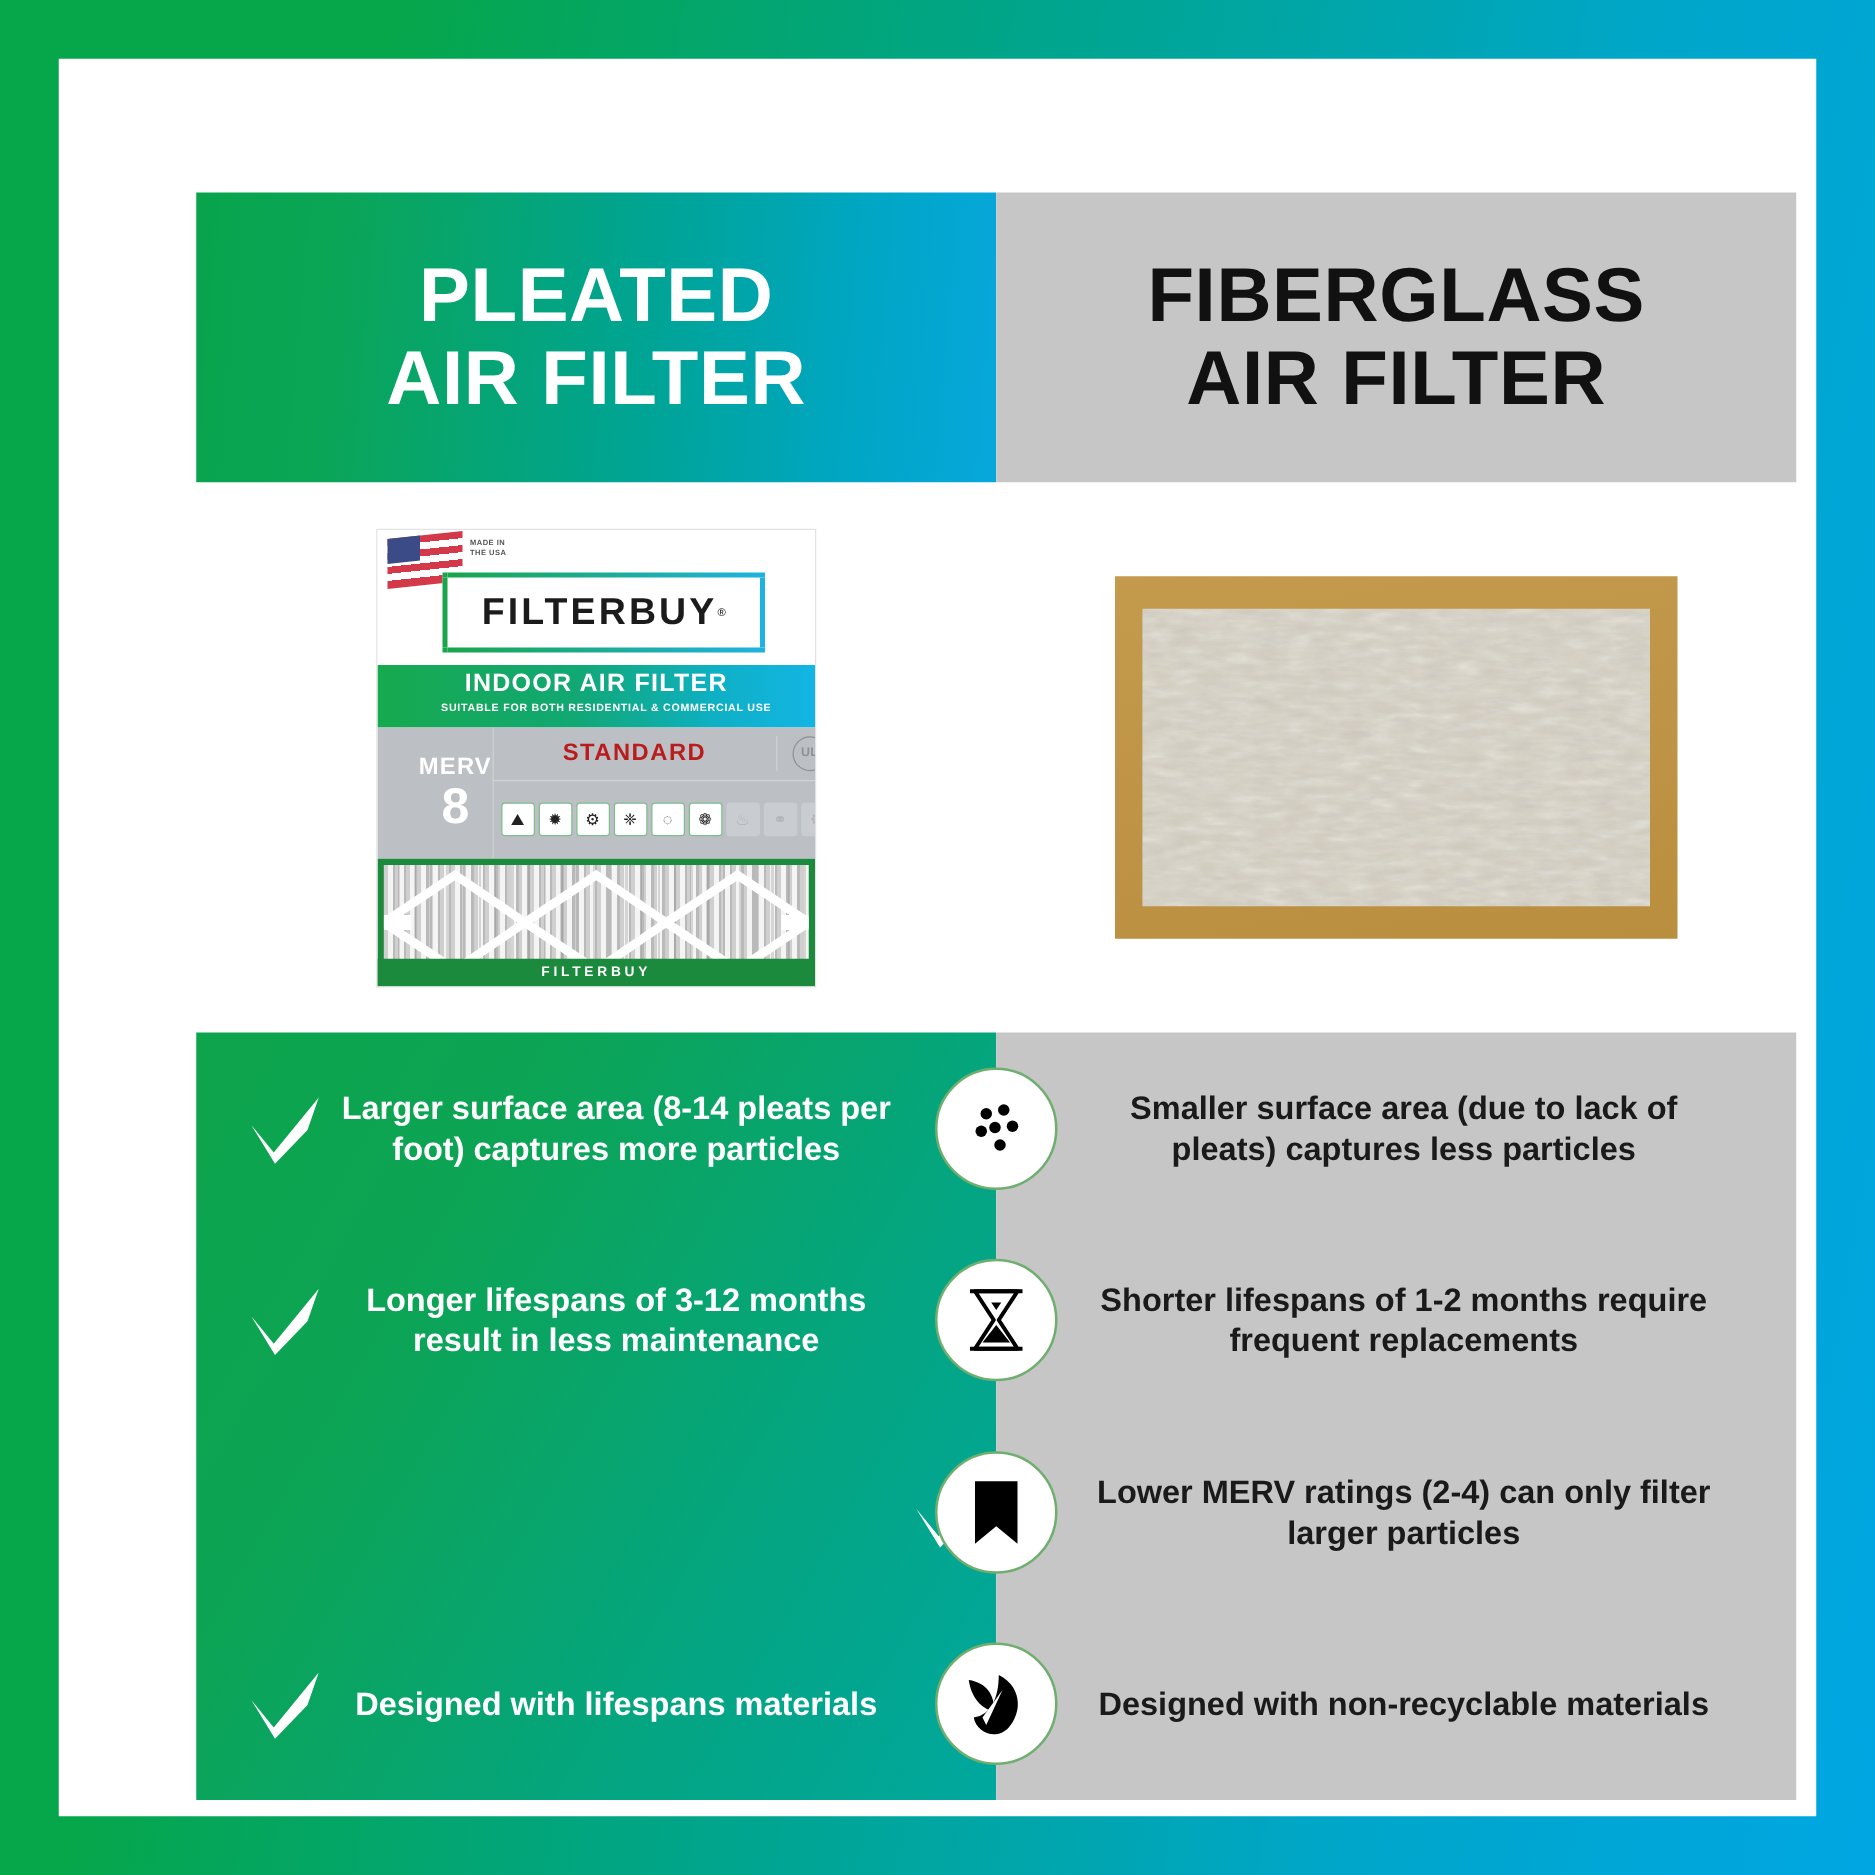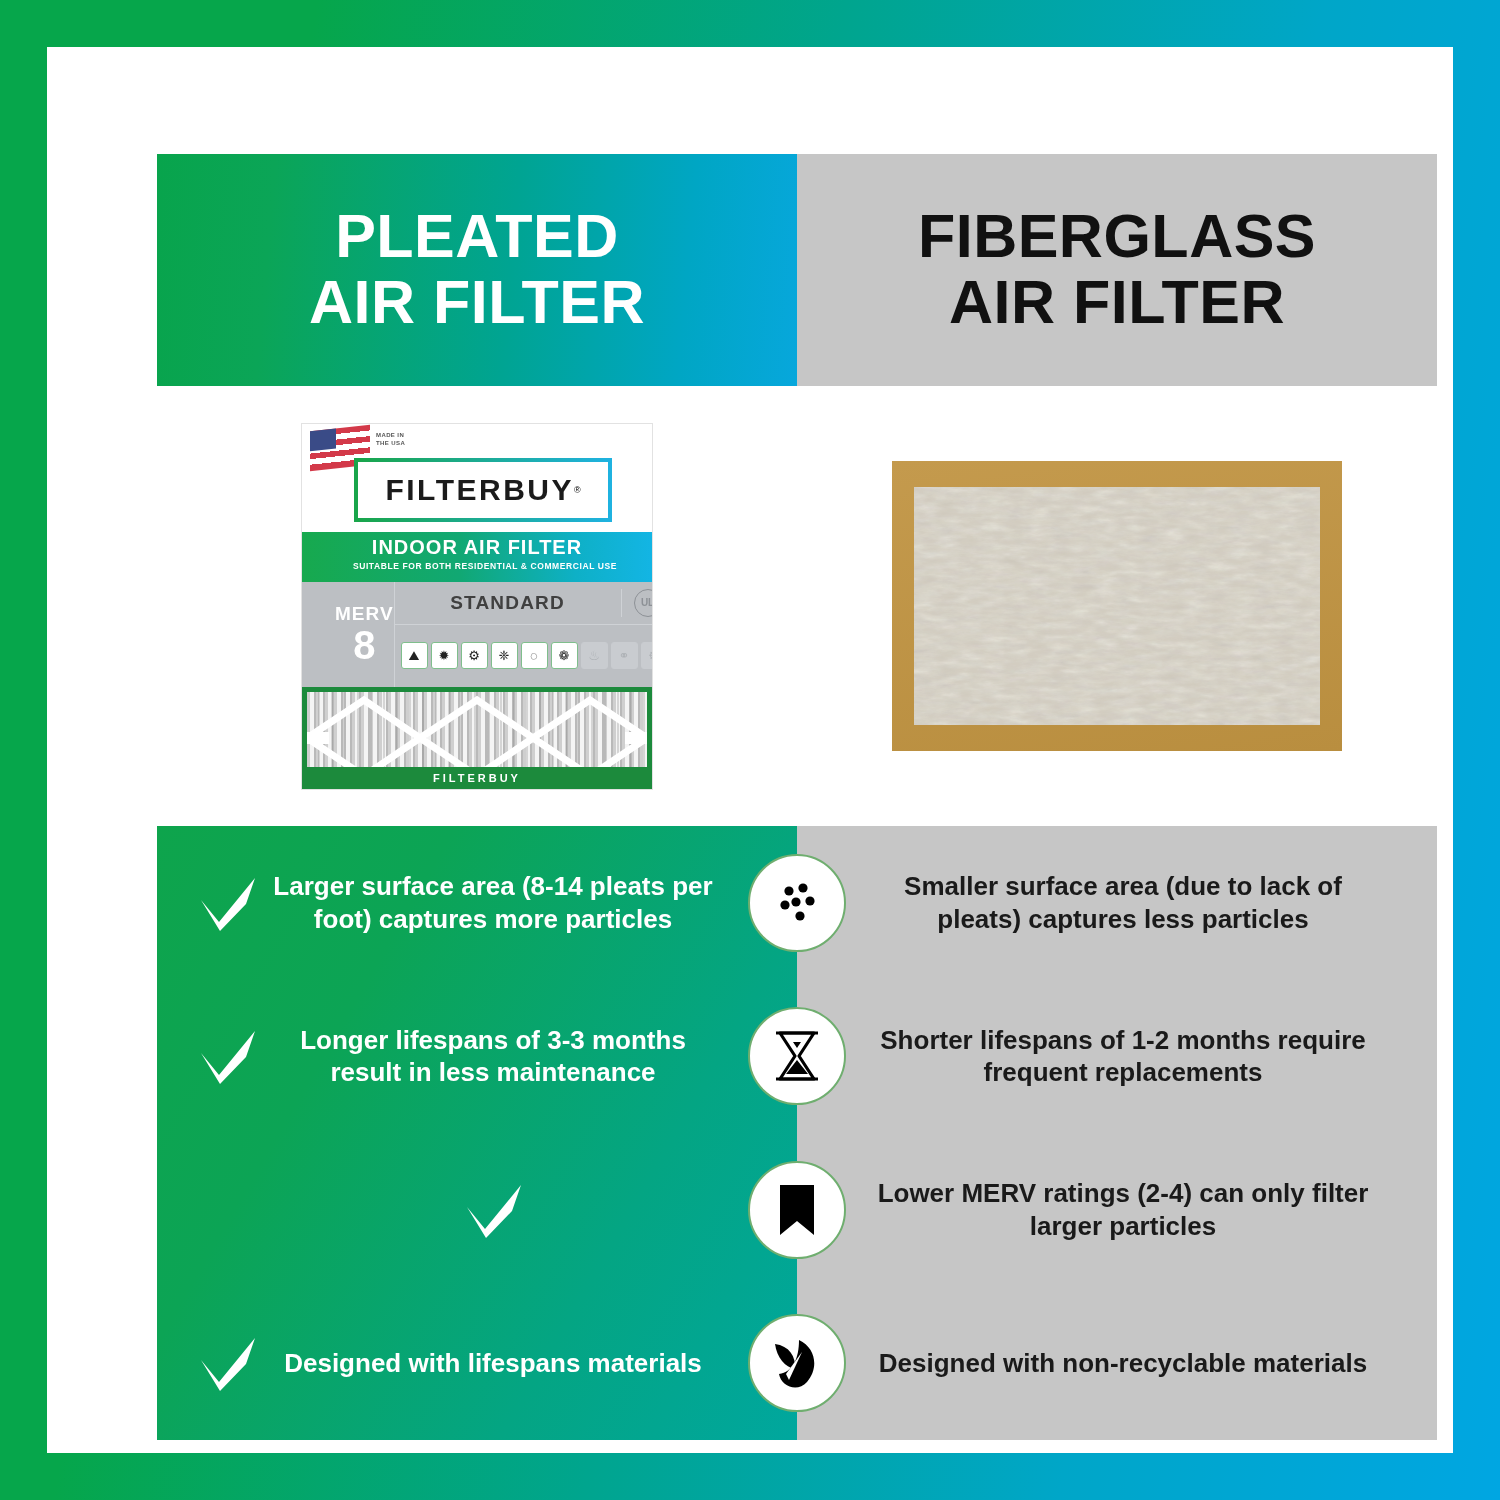--- a/index.html
+++ b/index.html
@@ -105,21 +105,21 @@
   }
   .merv{
     width:78px;display:flex;flex-direction:column;align-items:center;justify-content:center;
     color:#fff;border-right:1px solid #cfd2d6;padding-left:33px;
   }
   .merv .m1{font-size:19px;font-weight:bold;letter-spacing:1px;}
   .merv .m2{font-size:40px;font-weight:bold;line-height:1;}
   .gray-right{flex:1;display:flex;flex-direction:column;}
   .std-row{height:42px;display:flex;align-items:center;border-bottom:1px solid #cfd2d6;}
   .std-label{
-    flex:1;text-align:center;color:#404040;font-size:19px;font-weight:bold;letter-spacing:1.2px;
+    flex:1;text-align:center;color:#b91c1c;font-size:19px;font-weight:bold;letter-spacing:1.2px;
   }
   .ul-mark{
     width:52px;display:flex;align-items:center;justify-content:center;
     border-left:1px solid #cfd2d6;
   }
   .ul-circle{
     width:26px;height:26px;border-radius:50%;border:1.6px solid #8d9196;
     display:flex;align-items:center;justify-content:center;
     font-size:10px;font-weight:bold;color:#8d9196;
   }
@@ -170,21 +170,21 @@
     flex:0 0 50%;
     background:linear-gradient(120deg,#0ea44c 0%,#0ca455 30%,#04a583 70%,#00a79e 100%);
   }
   .bg-right{flex:0 0 50%;background:#c6c6c6;}
 
   .rows{position:absolute;inset:0;display:flex;flex-direction:column;}
   .row{
     flex:1;position:relative;display:flex;align-items:center;
   }
   .cell{flex:0 0 50%;position:relative;display:flex;align-items:center;height:100%;}
-  .cell-left{justify-content:center;padding-left:34px;box-sizing:border-box;}
+  .cell-left{justify-content:flex-end;padding-left:34px;box-sizing:border-box;}
   .cell-right{justify-content:center;padding:0 60px 0 72px;box-sizing:border-box;}
 
   .check{
     flex:0 0 auto;width:74px;display:flex;align-items:center;justify-content:center;
   }
   .check svg{display:block;}
 
   .txt-left{
     flex:1;text-align:center;color:#ffffff;
     font-size:26px;font-weight:bold;line-height:1.26;
@@ -352,21 +352,21 @@
             </div>
           </div>
 
           <div class="row">
             <div class="cell cell-left">
               <div class="check">
                 <svg width="62" height="58" viewBox="0 0 62 58">
                   <path d="M4 26 L22 48 L58 4 L49 30 L23 57 Z" fill="#ffffff"></path>
                 </svg>
               </div>
-              <div class="txt-left">Longer lifespans of 3-3 months result in less maintenance</div>
+              <div class="txt-left">Longer lifespans of 3-12 months result in less maintenance</div>
             </div>
             <div class="icon-circle">
               <svg width="52" height="56" viewBox="0 0 52 56">
                 <g stroke="#000" stroke-width="3.2" fill="none" stroke-linejoin="round">
                   <path d="M9 5 H43 L28 28 L43 51 H9 L24 28 Z"></path>
                   <line x1="5" y1="5" x2="47" y2="5"></line>
                   <line x1="5" y1="51" x2="47" y2="51"></line>
                 </g>
                 <path d="M15 46 H37 L26 32 Z" fill="#000"></path>
                 <path d="M22 14 H30 L26 20 Z" fill="#000"></path>

